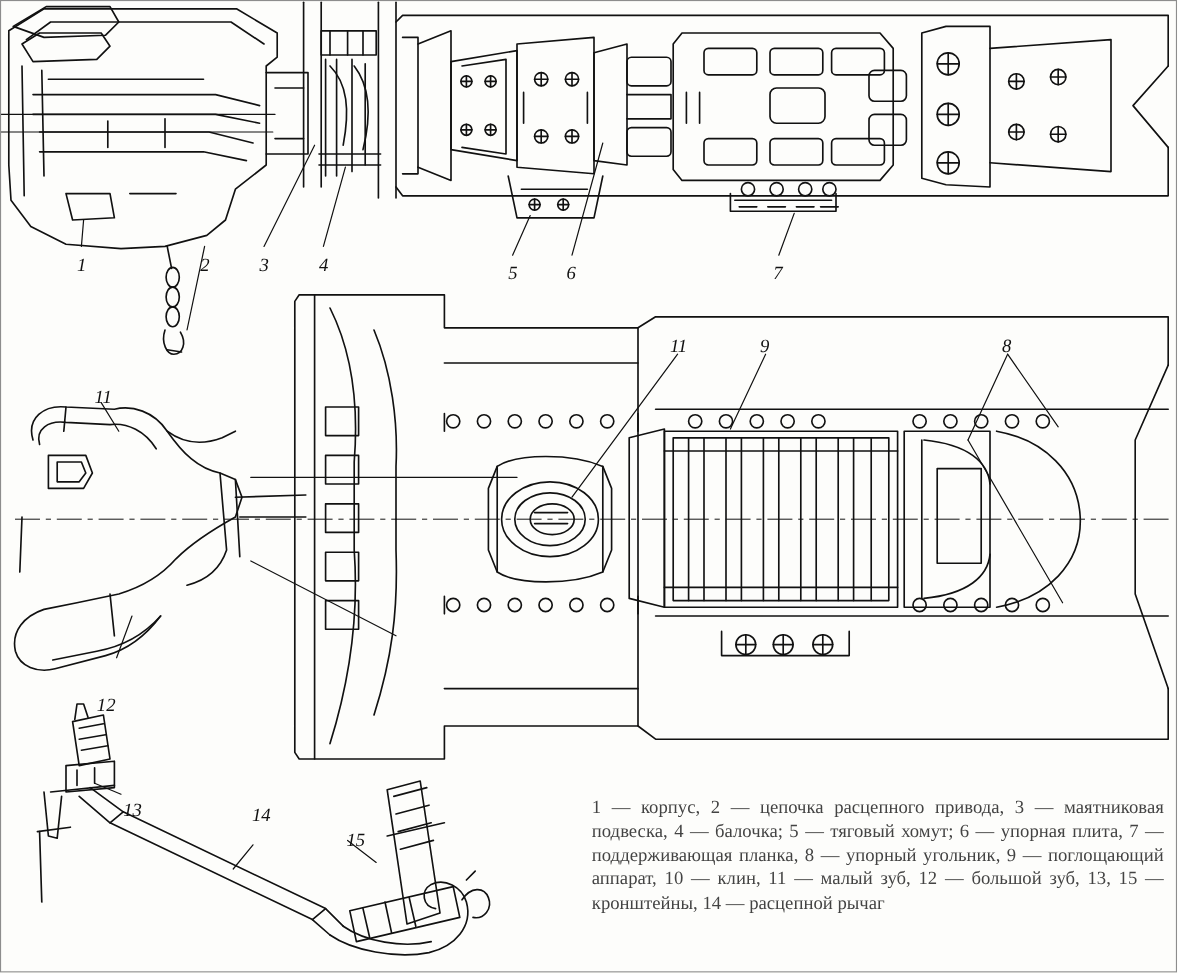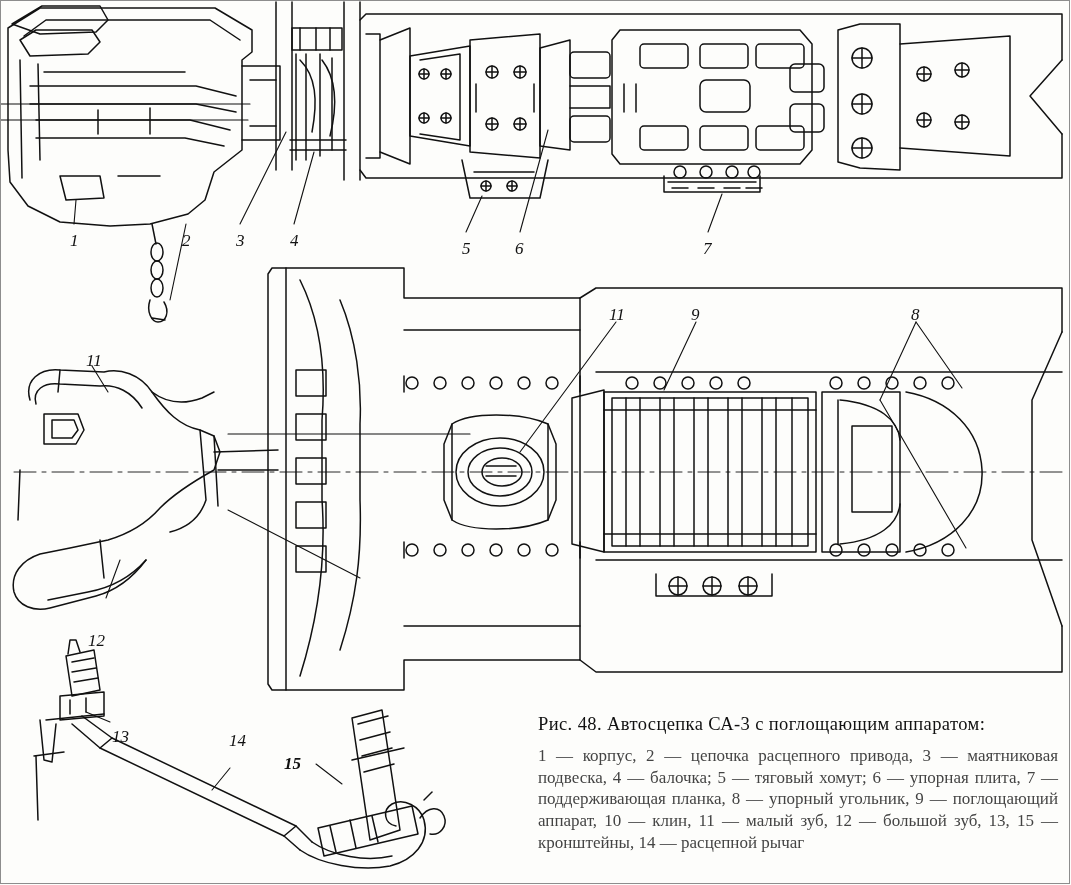--- a/index.html
+++ b/index.html
@@ -356,21 +356,20 @@
   <div class="lbl" style="left:462px; top:240px;">5</div>
   <div class="lbl" style="left:515px; top:240px;">6</div>
   <div class="lbl" style="left:703px; top:240px;">7</div>
   <div class="lbl" style="left:911px; top:306px;">8</div>
   <div class="lbl" style="left:691px; top:306px;">9</div>
   <div class="lbl" style="left:609px; top:306px;">11</div>
   <div class="lbl" style="left:86px;  top:352px;">11</div>
   <div class="lbl" style="left:88px;  top:632px;">12</div>
   <div class="lbl" style="left:112px; top:728px;font-style:italic;">13</div>
   <div class="lbl" style="left:229px; top:732px;">14</div>
-  <div class="lbl" style="left:284px; top:755px;font-weight:bold;">15</div>
+  <div class="lbl" style="left:315px; top:755px;">15</div>
 
   <div class="caption">
-    <div class="caption-title">Рис. 48. Автосцепка СА-3 с поглощающим аппаратом:</div>
     <div class="caption-body">1 — корпус, 2 — цепочка расцепного привода, 3 — маятниковая подвеска, 4 — балочка; 5 — тяговый хомут; 6 — упорная плита, 7 — поддерживающая планка, 8 — упорный угольник, 9 — поглощающий аппарат, 10 — клин, 11 — малый зуб, 12 — большой зуб, 13, 15 — кронштейны, 14 — расцепной рычаг</div>
   </div>
 
   <div class="frame"></div>
 </div>
 
 </body></html>

